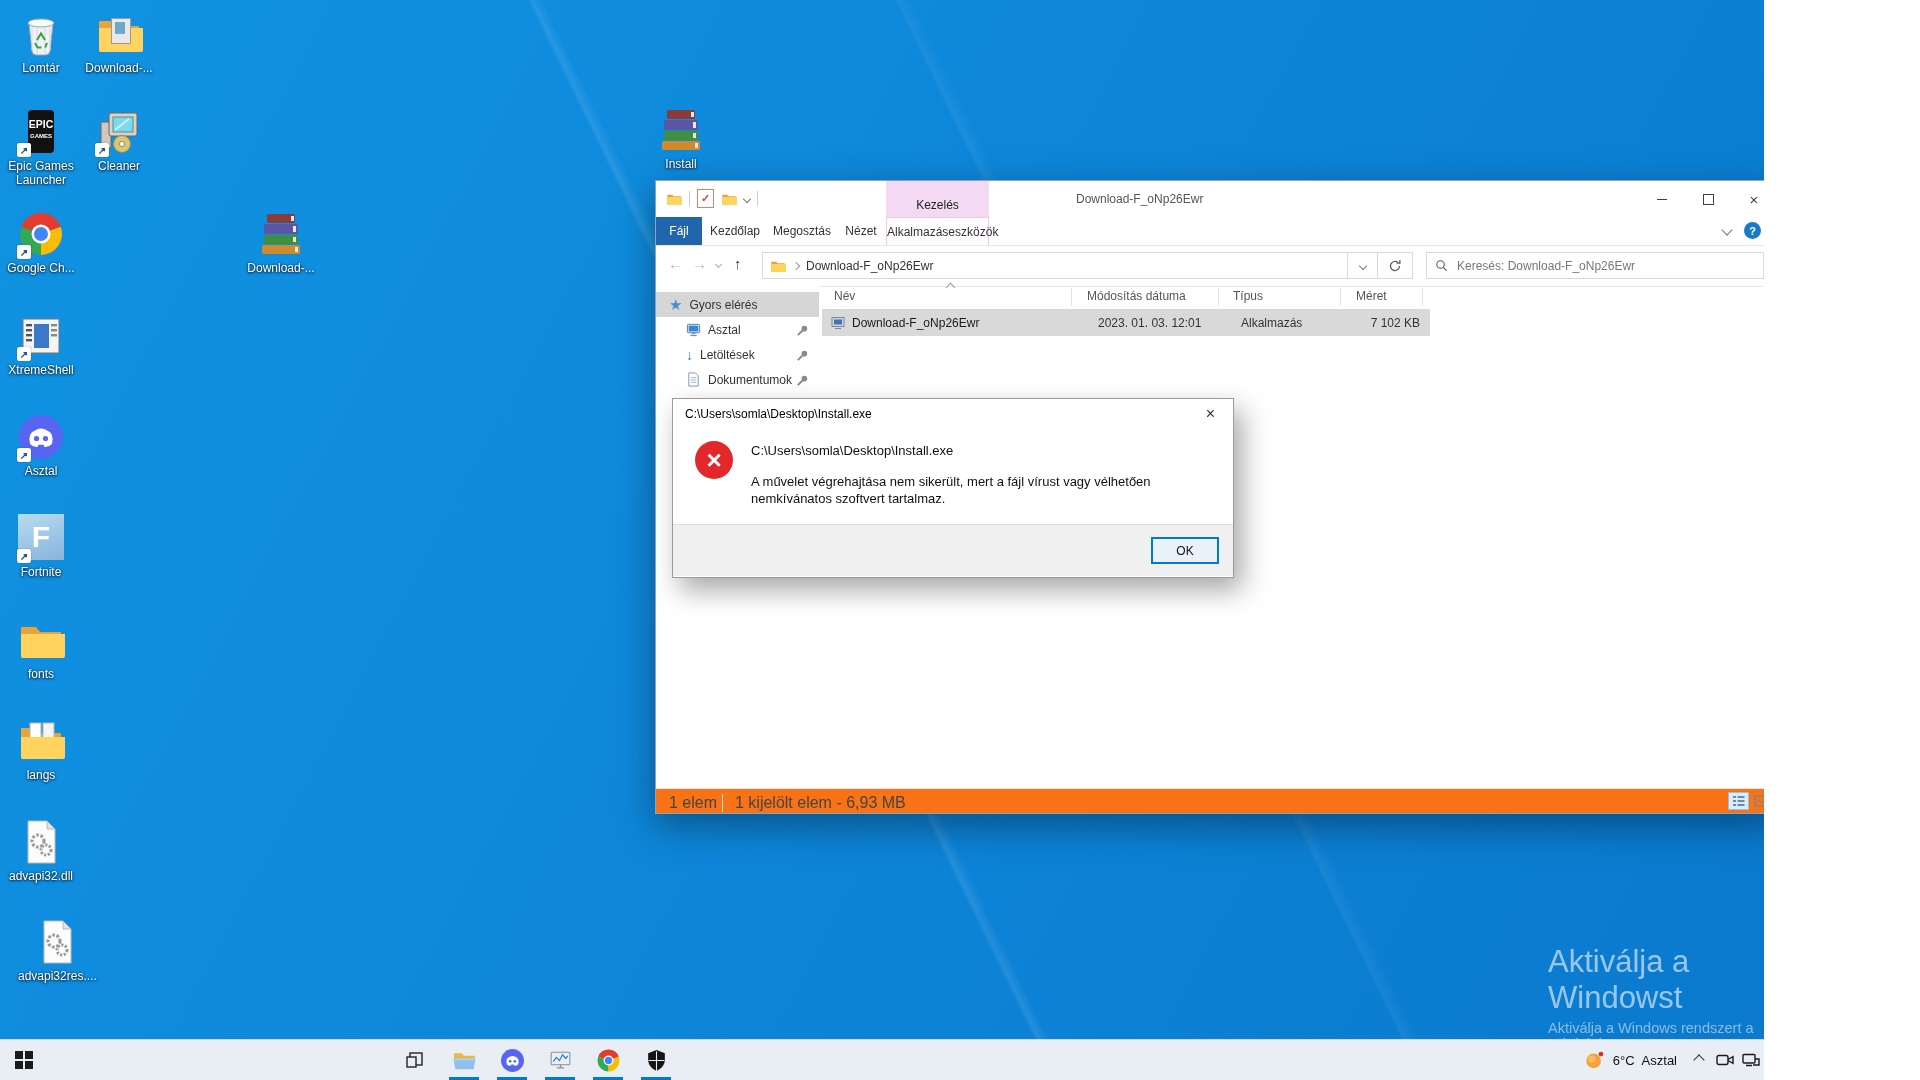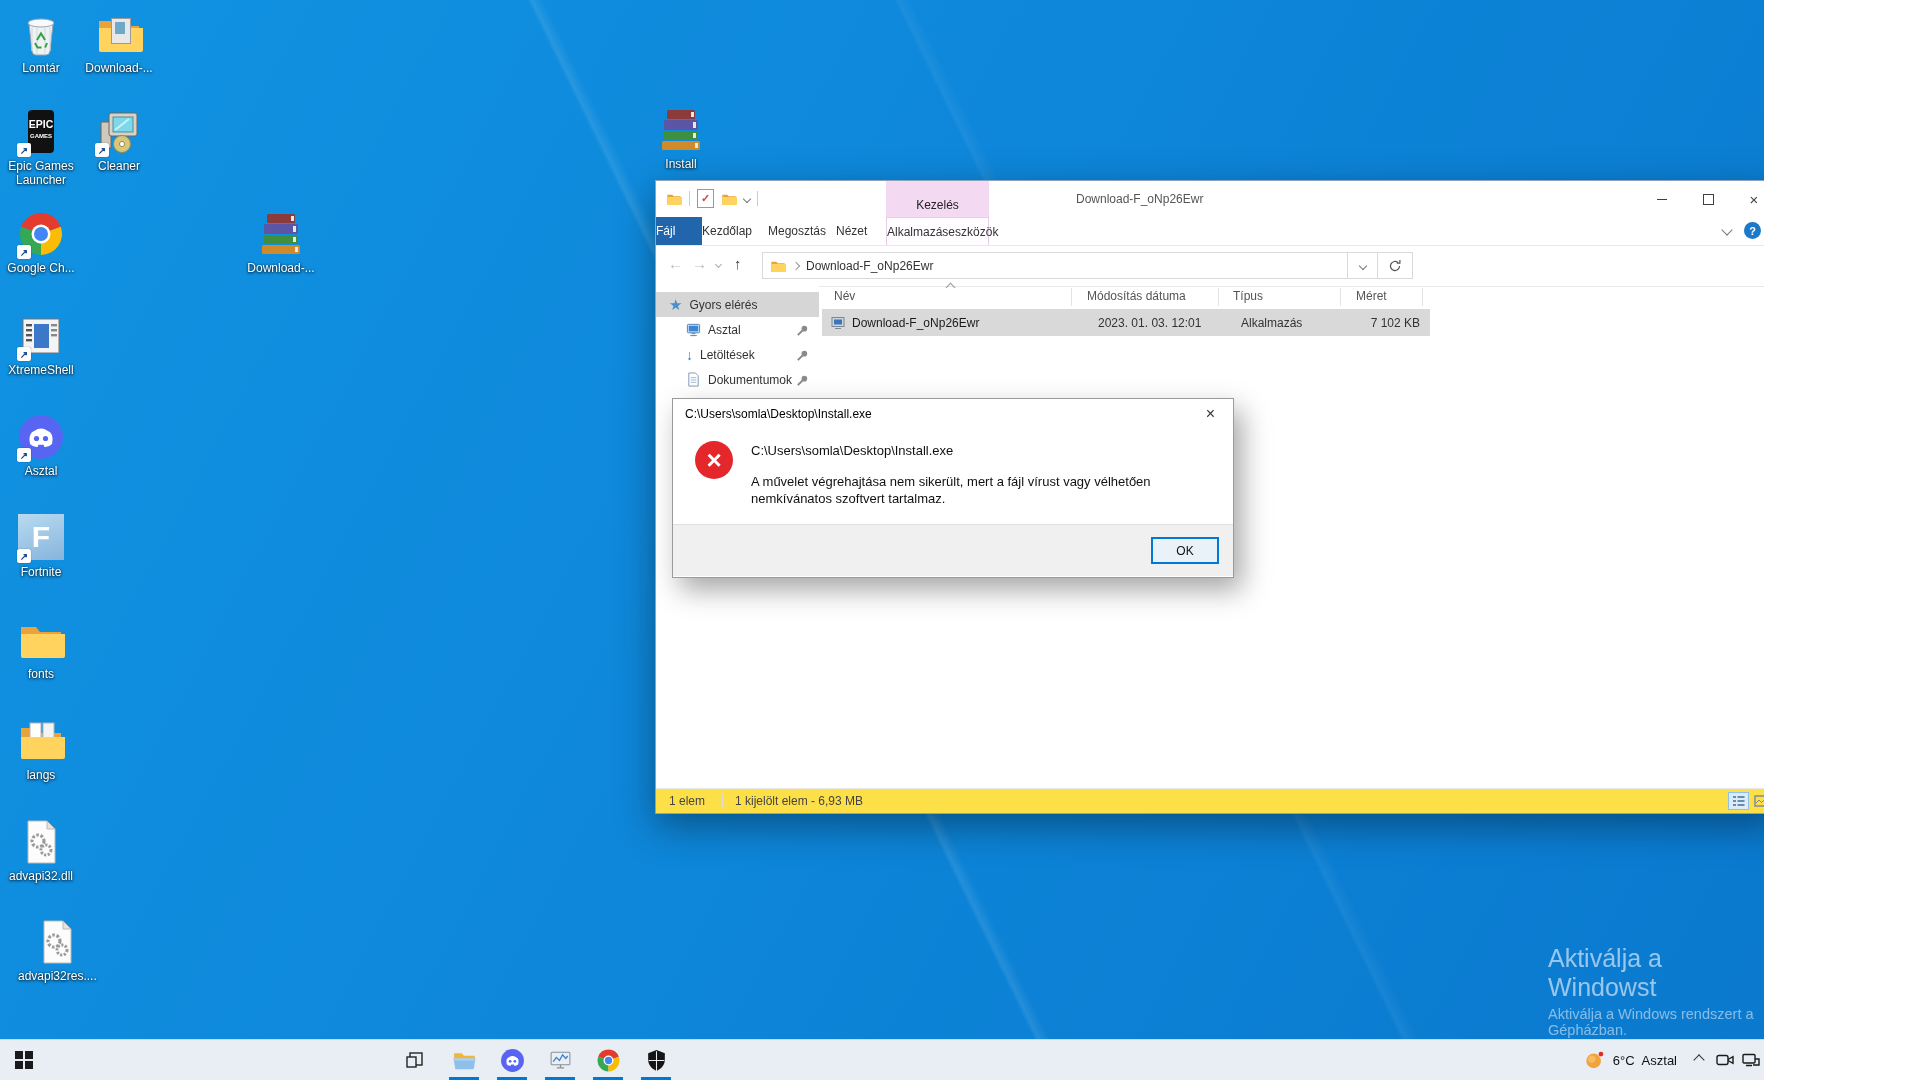--- a/index.html
+++ b/index.html
@@ -34,21 +34,21 @@
   .kezeles{position:absolute;left:230px;top:0;width:103px;height:36px;background:#f3d9f2;color:#222;
     display:flex;align-items:flex-end;justify-content:center;padding-bottom:5px;box-sizing:border-box}
   .wtitle{position:absolute;left:420px;top:11px;color:#555}
   .ctrls{position:absolute;right:0;top:0;display:flex}
   .wc{width:46px;height:36px;display:flex;align-items:center;justify-content:center;color:#404040}
   .ic-min{display:block;width:10px;height:0;border-top:1px solid #404040}
   .ic-max{display:block;width:9px;height:9px;border:1px solid #404040}
   .ic-x{font-size:15px;line-height:1}
   
   .tabrow{position:relative;height:28px;background:#fff}
-  .tab{position:absolute;top:0;height:28px;line-height:28px;color:#333}
+  .tab{position:absolute;top:0;height:28px;line-height:28px;text-align:center;color:#333}
   .tab-file{left:0;width:46px;background:#2166ac;color:#fff}
   .tab-home{left:46px;width:66px}
   .tab-share{left:112px;width:68px}
   .tab-view{left:180px;width:50px}
   .tab-app{left:230px;width:103px;border:1px solid #e6cfe4;border-bottom:none;background:#fffdff;box-sizing:border-box}
   .chv{display:inline-block;width:7px;height:7px;border-right:1.5px solid #777;border-bottom:1.5px solid #777;transform:rotate(45deg)}
   .chv-r{transform:rotate(-45deg);width:5px;height:5px}
   .chv-u{transform:rotate(225deg)}
   .ribbon-chev{position:absolute;right:46px;top:9px}
   .ribbon-help{position:absolute;right:16px;top:5px;width:17px;height:17px;border-radius:50%;background:#1979ca;
@@ -76,22 +76,22 @@
   .pin{position:absolute;right:9px;top:6px;width:12px;height:12px}
   
   .headers{position:absolute;left:155px;top:104px;width:957px;height:24px;color:#555}
   .hcell{position:absolute;top:4px}
   .hsep{position:absolute;top:3px;width:1px;height:18px;background:#e3e3e3}
   .sortcaret{position:absolute;left:136px;top:-1px;width:6px;height:6px;border-left:1px solid #999;border-top:1px solid #999;transform:rotate(45deg)}
   .filerow{position:absolute;left:166px;top:128px;width:608px;height:27px;background:#d9d9d9;color:#1a1a1a}
   .filerow span{position:absolute;top:7px}
   .filerow svg{position:absolute;left:8px;top:5px;width:16px;height:16px}
   
-  .statusbar{position:absolute;left:0;bottom:0;width:100%;height:24px;border-top:1px solid #e8e8e8;background:#fde047;
-    font-size:12px;color:#444}
+  .statusbar{position:absolute;left:0;bottom:0;width:100%;height:24px;border-top:1px solid #e8e8e8;background:#f97316;
+    font-size:16px;color:#444}
   .st1{position:absolute;left:13px;top:5px}
   .st2{position:absolute;left:66px;top:5px;border-left:1px solid #ddd;padding-left:12px}
   .vbtn{position:absolute;top:3px;width:21px;height:18px;display:flex;align-items:center;justify-content:center;box-sizing:border-box}
   .vbtn.on{border:1px solid #8fc0ec;background:#dcebf9}
   
   .dlg{position:absolute;left:672px;top:398px;width:560px;height:178px;background:#fff;border:1px solid #9b9b9b;
     box-shadow:8px 12px 26px rgba(0,0,0,.35);z-index:50;font-size:13px;color:#111}
   .dlg-title{position:relative;height:30px}
   .dlg-title-text{position:absolute;left:12px;top:8px;font-size:12px;color:#000}
   .dlg-close{position:absolute;right:0;top:0;width:45px;height:30px;display:flex;align-items:center;justify-content:center;
@@ -99,21 +99,21 @@
   .err{position:absolute;left:22px;top:12px;width:38px;height:38px;border-radius:50%;background:#e3272a;
     display:flex;align-items:center;justify-content:center;color:#fff;font-size:26px;font-weight:bold;line-height:1}
   .dhead{position:absolute;left:78px;top:14px}
   .dmsg{position:absolute;left:78px;top:44px;width:466px;line-height:17px}
   .dlg-body{position:relative;height:95px}
   .dlg-footer{position:relative;height:51px;background:#f0f0f0;border-top:1px solid #dfdfdf}
   .okbtn{position:absolute;right:14px;top:12px;width:68px;height:27px;background:#e9f1f9;border:2px solid #0078d7;
     box-sizing:border-box;display:flex;align-items:center;justify-content:center;font-size:12px;color:#111}
   
   .wm{position:absolute;left:1548px;top:944px;z-index:5}
-  .wm-t{font-size:25px;color:rgba(240,246,252,.62)}
+  .wm-t{font-size:31px;color:rgba(240,246,252,.62)}
   .wm-s{font-size:14.5px;color:rgba(236,242,248,.55);margin-top:4px}
   
   .taskbar{position:absolute;left:0;bottom:0;width:1920px;height:40px;background:#e9eef5;border-top:1px solid #d0d8e2;z-index:100}
   .start{position:absolute;left:0;top:0;width:48px;height:40px;display:flex;align-items:center;justify-content:center}
   .winlogo{display:grid;grid-template-columns:8px 8px;grid-template-rows:8px 8px;gap:1.5px}
   .winlogo i{background:#1a1a1a}
   .tsearch{position:absolute;left:48px;top:0;width:330px;height:40px;background:#fff;border:1px solid #a8aeb6;
     box-sizing:border-box;display:flex;align-items:center;gap:9px;padding-left:11px}
   .tsearch input{font-size:13px;color:#333}
   .tsearch input::placeholder{color:#3c3c3c}
@@ -450,20 +450,26 @@
         <span>Download-F_oNp26Ewr</span>
       </div>
       <div class="addrbtn" style="left:692px;width:30px">
         <span class="chv" style="width:5px;height:5px"></span>
       </div>
       <div class="addrbtn" style="left:722px;width:35px">
         <svg width="14" height="14">
             <use href="#s-refresh"></use>
           </svg>
       </div>
+      <div class="searchbox">
+        <svg width="13" height="13">
+            <use href="#s-search"></use>
+          </svg>
+        <input type="text" placeholder="Keresés: Download-F_oNp26Ewr" style="">
+      </div>
     </div>
     <div class="sidebar">
       <div class="srow qa sel">
         <span class="star">★</span>
         <span>Gyors elérés</span>
       </div>
       <div class="srow">
         <svg>
             <use href="#s-monitor16"></use>
           </svg>

